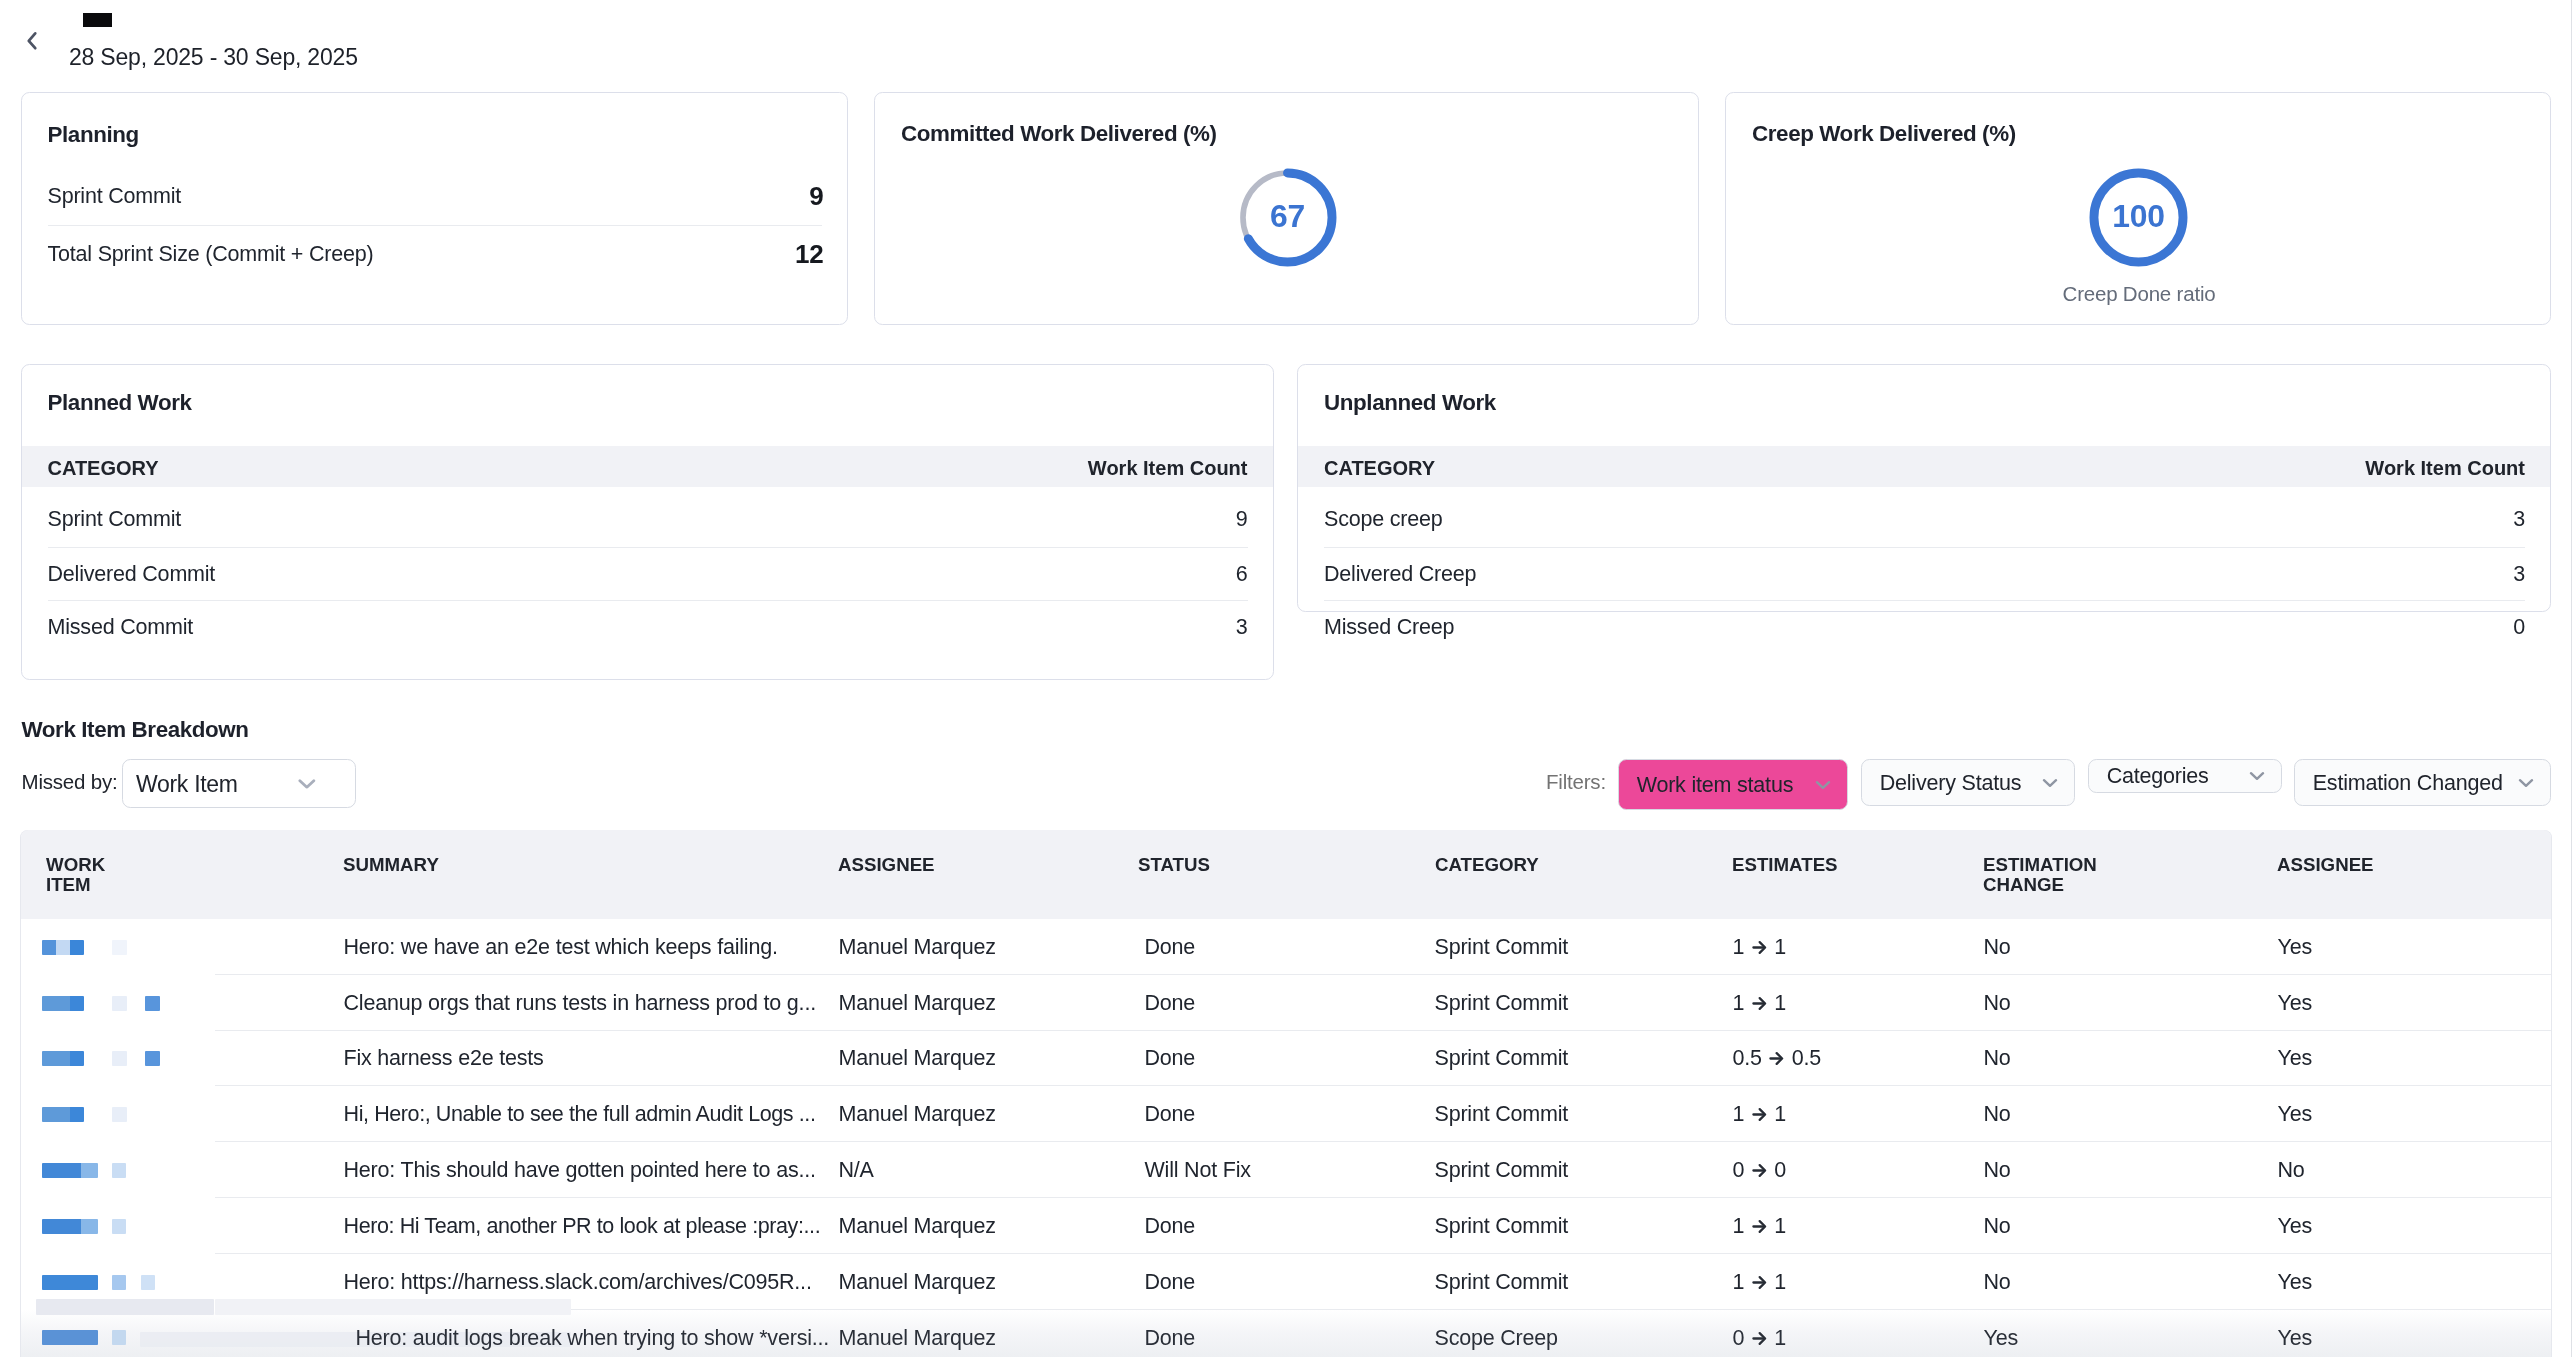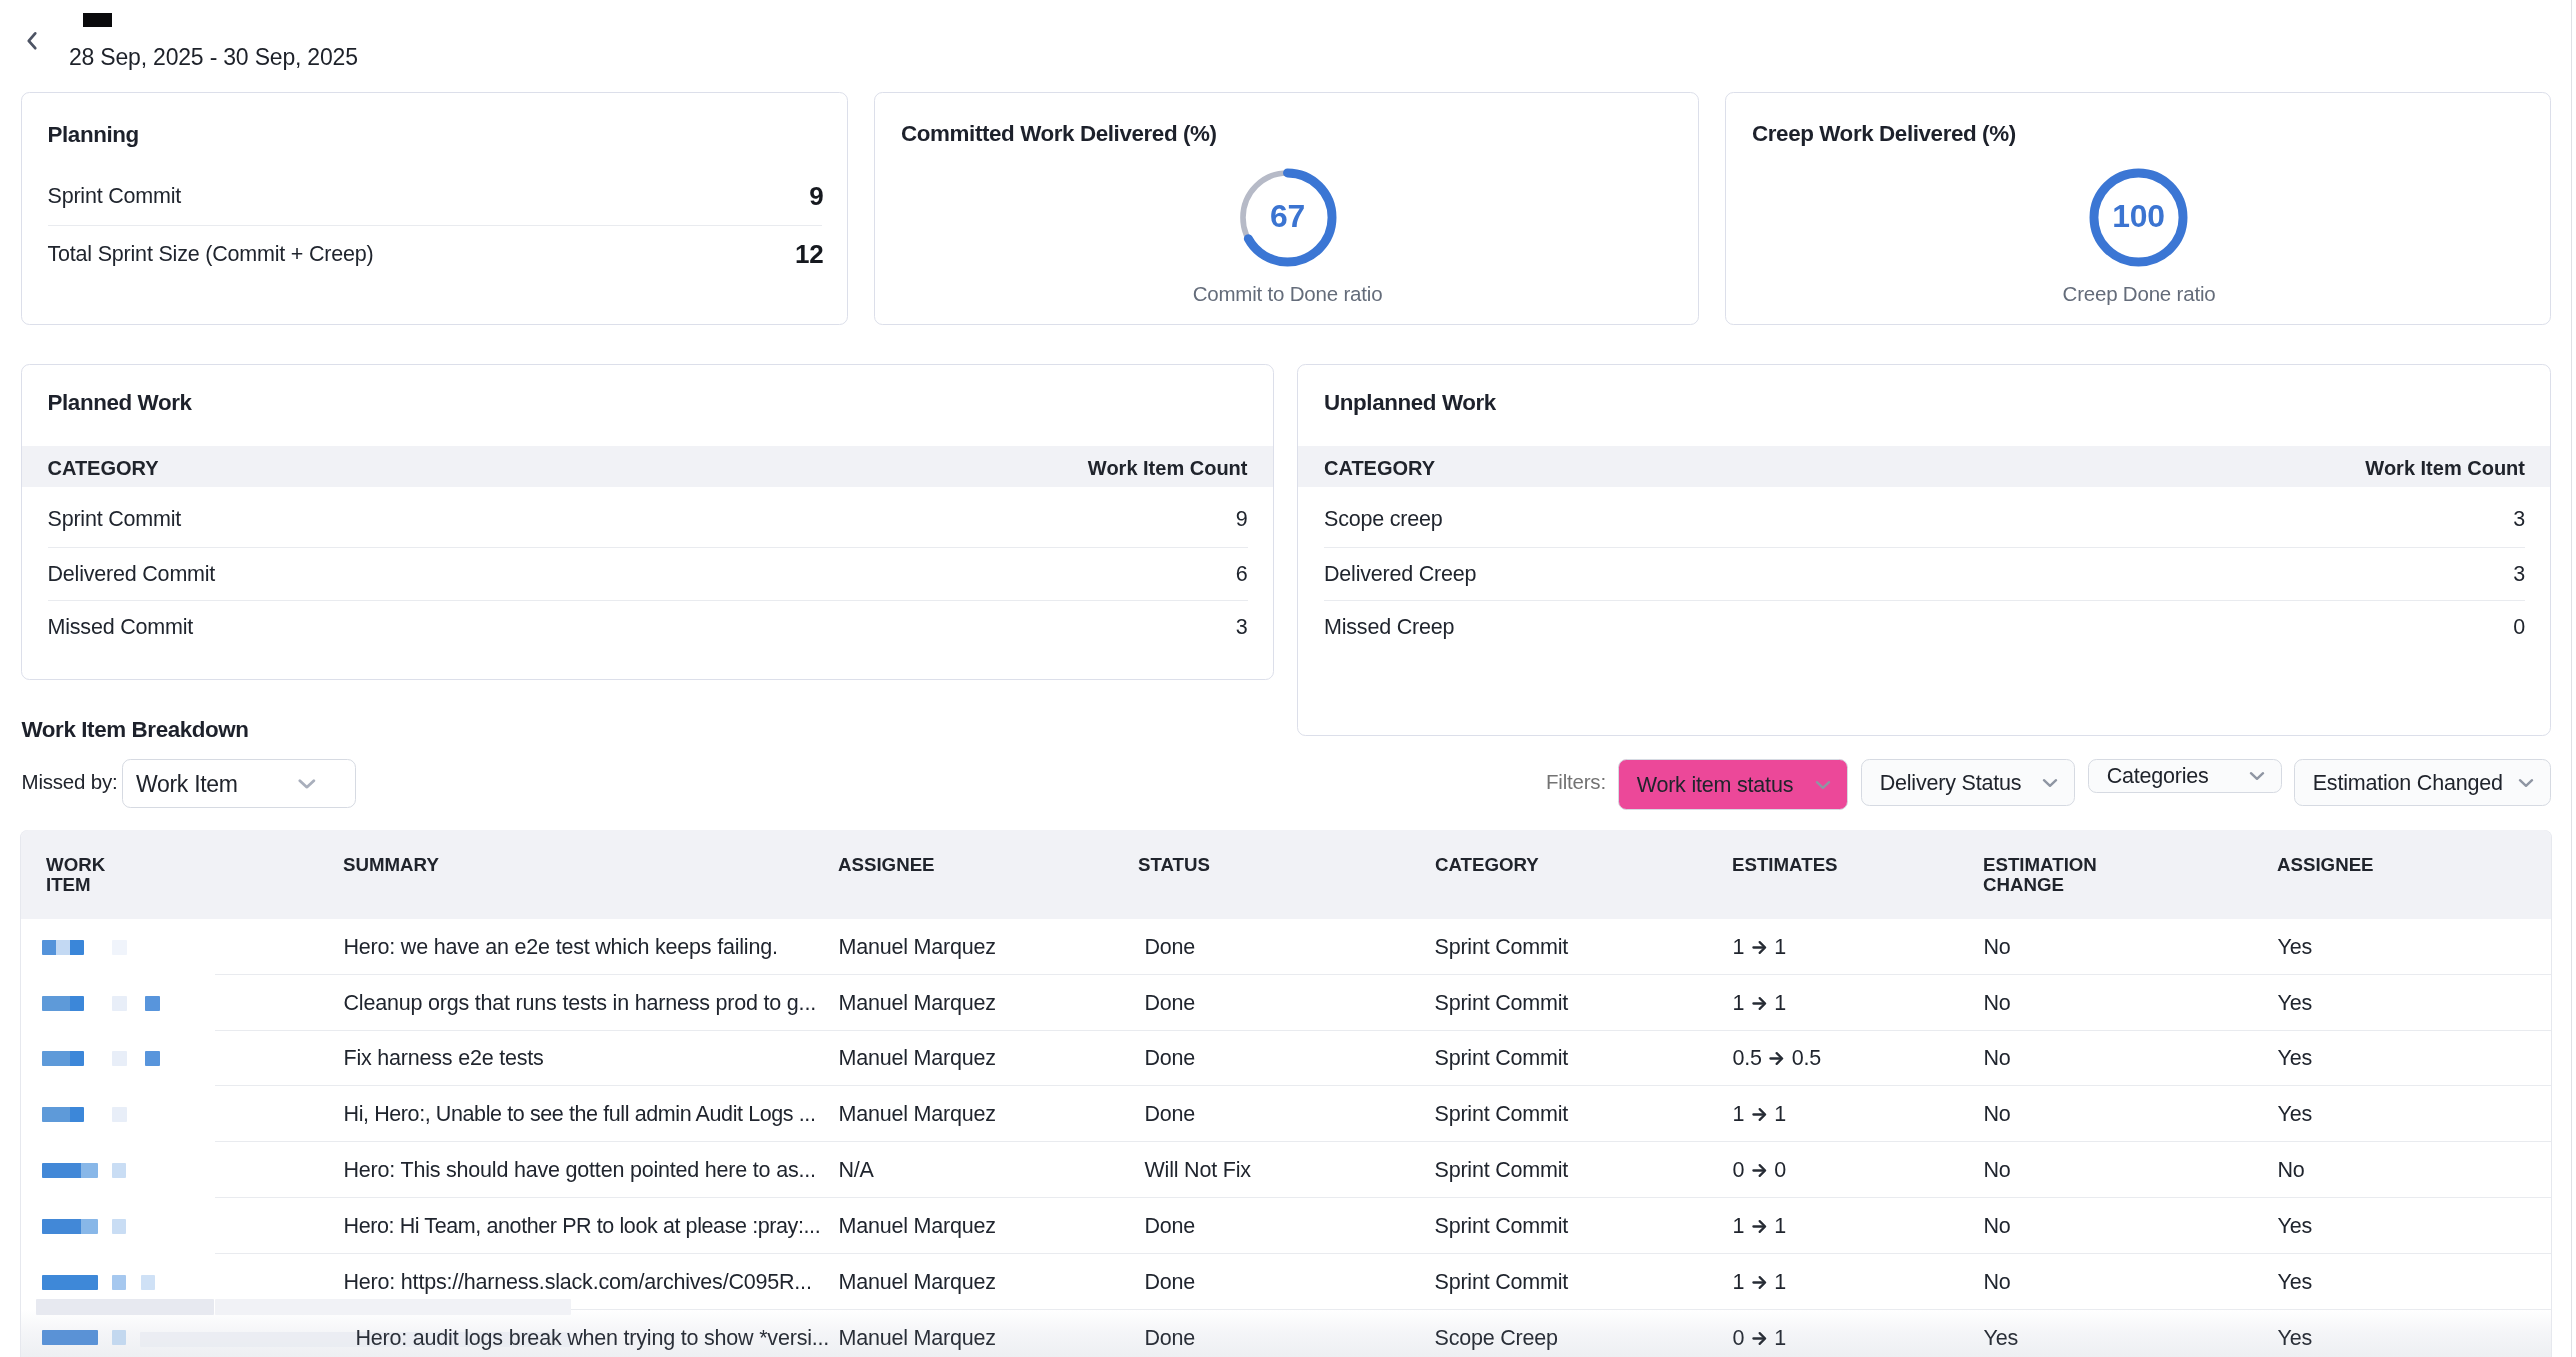--- a/index.html
+++ b/index.html
@@ -41,21 +41,20 @@
   <div class="num vcenter" style="right:23px;top:161px">12</div>
 </div>
 
 <div class="card" style="left:874px;top:92px;width:825px;height:233px">
   <div class="ctitle" style="top:28px">Committed Work Delivered (%)</div>
   <svg class="abs" style="left:360px;top:72px" width="105" height="105" viewBox="0 0 112 112">
     <circle cx="56" cy="56" r="47.5" fill="none" stroke="#b6bac7" stroke-width="6"></circle>
     <circle cx="56" cy="56" r="47.5" fill="none" stroke="#3b76d4" stroke-width="9.5" stroke-dasharray="199.96 98.49" stroke-dashoffset="0" stroke-linecap="round" transform="rotate(-90 56 56)"></circle>
     <text x="56" y="66.5" text-anchor="middle" font-size="34" font-weight="700" fill="#3b74d1" font-family="Liberation Sans, sans-serif">67</text>
   </svg>
-  <div class="abs" style="left:0;width:825px;top:189px;text-align:center;font-size:20.5px;color:#646c7a;letter-spacing:-0.2px">Commit to Done ratio</div>
 </div>
 
 <div class="card" style="left:1725px;top:92px;width:826px;height:233px">
   <div class="ctitle" style="top:28px">Creep Work Delivered (%)</div>
   <svg class="abs" style="left:360px;top:72px" width="105" height="105" viewBox="0 0 112 112">
     <circle cx="56" cy="56" r="47.5" fill="none" stroke="#3b76d4" stroke-width="9.5"></circle>
     <text x="56" y="66.5" text-anchor="middle" font-size="34" font-weight="700" fill="#3b74d1" font-family="Liberation Sans, sans-serif">100</text>
   </svg>
   <div class="abs" style="left:0;width:826px;top:189px;text-align:center;font-size:20.5px;color:#646c7a;letter-spacing:-0.2px">Creep Done ratio</div>
 </div>
@@ -69,21 +68,21 @@
   <div class="rowtxt vcenter" style="left:26px;top:154px">Sprint Commit</div>
   <div class="rowtxt vcenter" style="right:25px;top:154px">9</div>
   <div class="divider" style="left:26px;right:25px;top:182px"></div>
   <div class="rowtxt vcenter" style="left:26px;top:209px">Delivered Commit</div>
   <div class="rowtxt vcenter" style="right:25px;top:209px">6</div>
   <div class="divider" style="left:26px;right:25px;top:235px"></div>
   <div class="rowtxt vcenter" style="left:26px;top:262px">Missed Commit</div>
   <div class="rowtxt vcenter" style="right:25px;top:262px">3</div>
 </div>
 
-<div class="card" style="left:1297px;top:364px;width:1254px;height:372px">
+<div class="card" style="left:1297px;top:364px;width:1254px;height:248px">
   <div class="ctitle" style="top:25px">Unplanned Work</div>
   <div class="thead" style="top:81px;height:41px">
     <div class="thlabel" style="left:26px;top:12px">CATEGORY</div>
     <div class="thlabel" style="right:25px;top:12px">Work Item Count</div>
   </div>
   <div class="rowtxt vcenter" style="left:26px;top:154px">Scope creep</div>
   <div class="rowtxt vcenter" style="right:25px;top:154px">3</div>
   <div class="divider" style="left:26px;right:25px;top:182px"></div>
   <div class="rowtxt vcenter" style="left:26px;top:209px">Delivered Creep</div>
   <div class="rowtxt vcenter" style="right:25px;top:209px">3</div>

